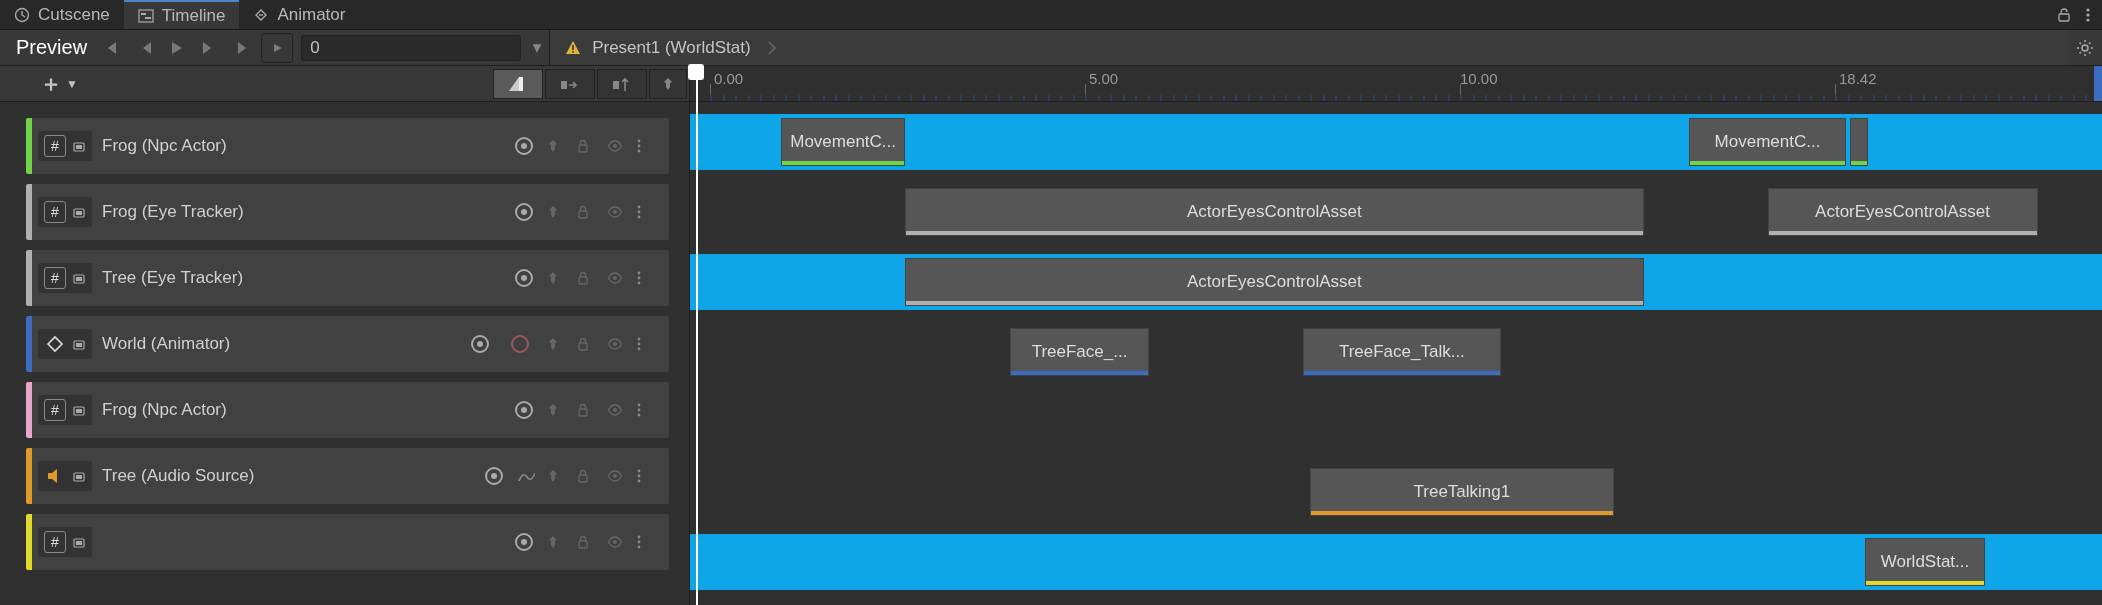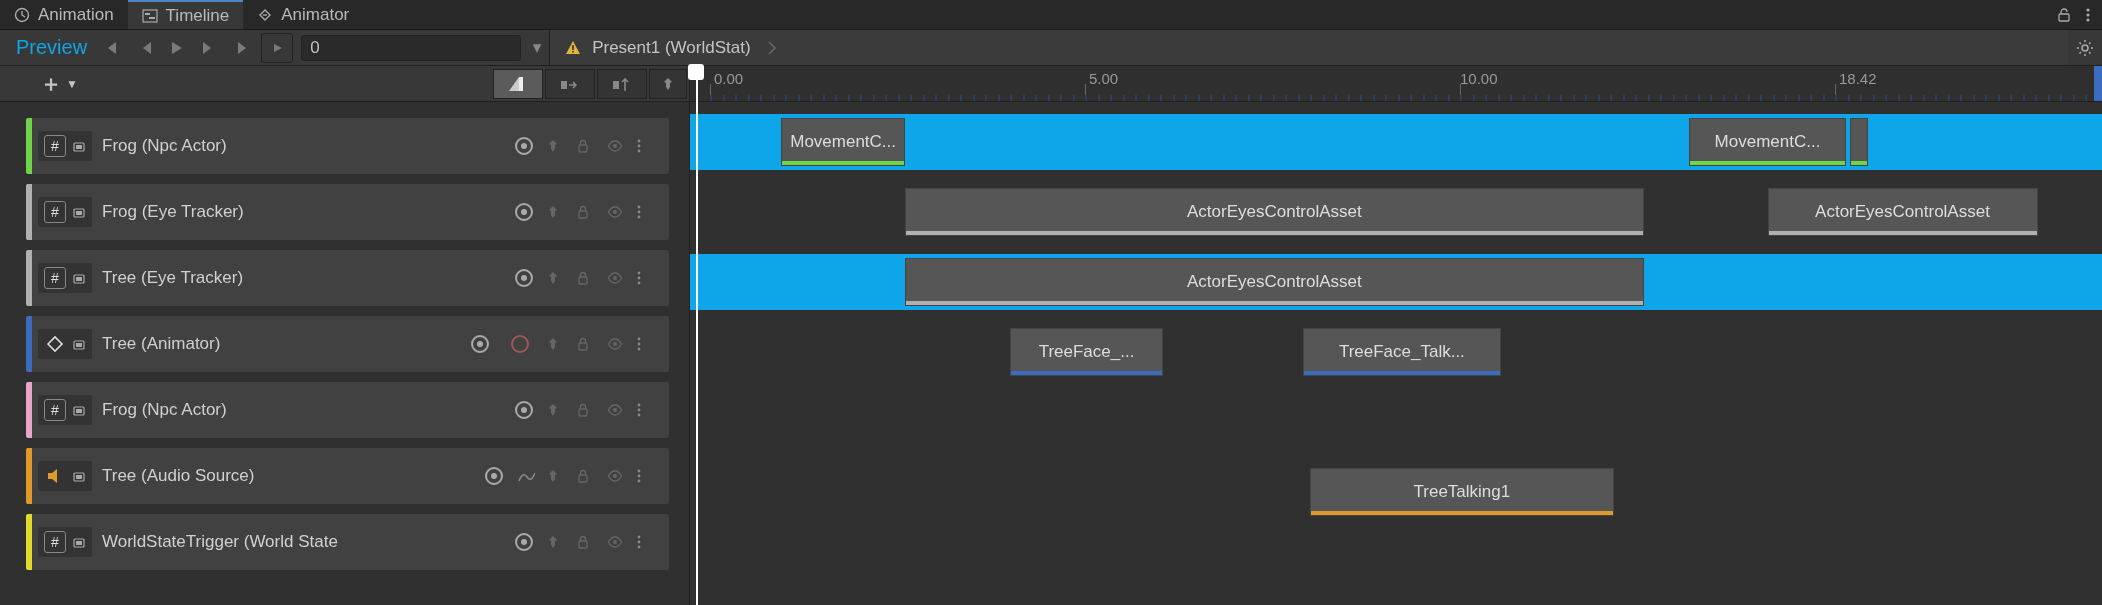--- a/index.html
+++ b/index.html
@@ -40,21 +40,21 @@
     display: flex;
     align-items: center;
     height: 36px;
     background: #383838;
     border-bottom: 1px solid #1f1f1f;
     padding-left: 6px;
   }
   .toolbar .preview {
     padding: 0 10px;
     font-size: 20px;
-    color: #0ea5e9;
+    color: #ffffff;
   }
   .toolbar .btn {
     width: 32px; height: 30px;
     display: flex; align-items: center; justify-content: center;
     color: #7a7a7a;
     border-radius: 3px;
   }
   .toolbar .frame-field {
     background: #2a2a2a;
     border: 1px solid #222;
@@ -303,21 +303,21 @@
 <div class="window">
 
   <div class="tabstrip">
     <div class="tab">
       <span>
         <svg width="16" height="16" viewBox="0 0 16 16">
             <circle cx="8" cy="8" r="6.5" fill="none" stroke="#aaa" stroke-width="1.4"></circle>
             <path d="M8 4v4l3 2" stroke="#aaa" stroke-width="1.4" fill="none"></path>
           </svg>
       </span>
-      <span>Animation</span>
+      <span>Cutscene</span>
     </div>
     <div class="tab active">
       <span>
         <svg width="16" height="16" viewBox="0 0 16 16">
             <rect x="1" y="2" width="14" height="12" fill="none" stroke="#aaa" stroke-width="1.2"></rect>
             <rect x="3" y="5" width="5" height="2" fill="#aaa"></rect>
             <rect x="7" y="9" width="6" height="2" fill="#aaa"></rect>
           </svg>
       </span>
       <span>Timeline</span>
@@ -706,21 +706,21 @@
                 <path d="M3 10 L10 3 L17 10 L10 17 Z" fill="none" stroke="#ddd" stroke-width="1.6"></path>
               </svg>
             </div>
             <span>
               <svg width="14" height="14">
                 <rect x="2" y="4" width="10" height="8" rx="1" fill="none" stroke="#aaa" stroke-width="1.2"></rect>
                 <rect x="4" y="6" width="6" height="4" fill="#aaa"></rect>
               </svg>
             </span>
           </div>
-          <span class="name">Tree (Animator)</span>
+          <span class="name">World (Animator)</span>
           <span style="flex:1"></span>
           <span class="sel-circle">
             <span class="sel-dot"></span>
           </span>
           <div class="right-tools">
             <span class="rec-circle"></span>
             <span class="ico">
               <svg width="12" height="14">
                 <path d="M6 1l4 4-2 1v4l-2 3-2-3V6L2 5z" fill="#666"></path>
               </svg>
@@ -842,21 +842,20 @@
         <div class="track-header" style="border-left-color: rgb(224, 218, 42);">
           <div class="binding-box">
             <div class="track-icon">#</div>
             <span>
               <svg width="14" height="14">
                 <rect x="2" y="4" width="10" height="8" rx="1" fill="none" stroke="#aaa" stroke-width="1.2"></rect>
                 <rect x="4" y="6" width="6" height="4" fill="#aaa"></rect>
               </svg>
             </span>
           </div>
-          <span class="name">WorldStateTrigger (World State</span>
           <span style="flex:1"></span>
           <span class="sel-circle">
             <span class="sel-dot"></span>
           </span>
           <div class="right-tools">
             <span class="ico">
               <svg width="12" height="14">
                 <path d="M6 1l4 4-2 1v4l-2 3-2-3V6L2 5z" fill="#666"></path>
               </svg>
             </span>
@@ -907,30 +906,36 @@
             <div class="under"></div>
           </div>
         </div>
         <div class="lane" style="top: 152px;">
           <div class="clip clip-gray" style="left: 215px; width: 738.75px;">
             <span>ActorEyesControlAsset</span>
             <div class="under"></div>
           </div>
         </div>
         <div class="lane odd" style="top: 222px;">
-          <div class="clip clip-blue" style="left: 320px; width: 153px;">
+          <div class="clip clip-blue" style="left: 320px; width: 139px;">
             <span>TreeFace_...</span>
             <div class="under"></div>
           </div>
           <div class="clip clip-blue" style="left: 612.5px; width: 198.75px;">
             <span>TreeFace_Talk...</span>
             <div class="under"></div>
           </div>
         </div>
         <div class="lane odd" style="top: 362px;">
           <div class="clip clip-orange" style="left: 620px; width: 303.75px;">
             <span>TreeTalking1</span>
             <div class="under"></div>
           </div>
         </div>
+        <div class="lane" style="top: 432px;">
+          <div class="clip clip-yellow" style="left: 1175px; width: 120px;">
+            <span>WorldStat...</span>
+            <div class="under"></div>
+          </div>
+        </div>
       </div>
   </div>
 </div>
 
 </body></html>

